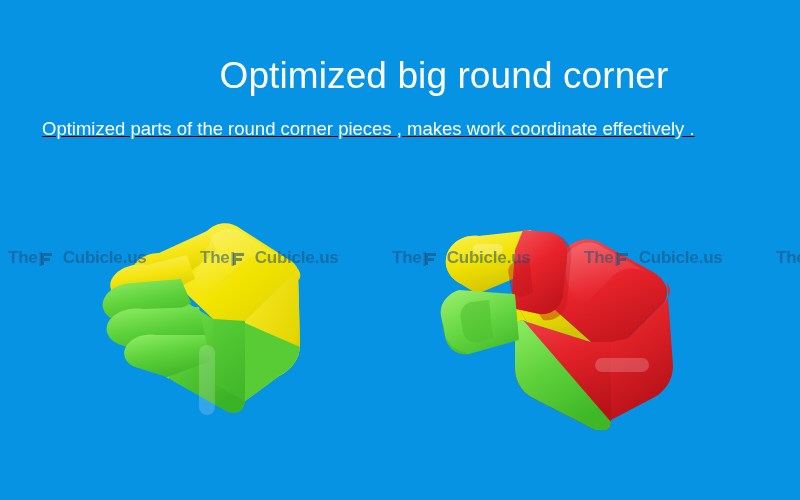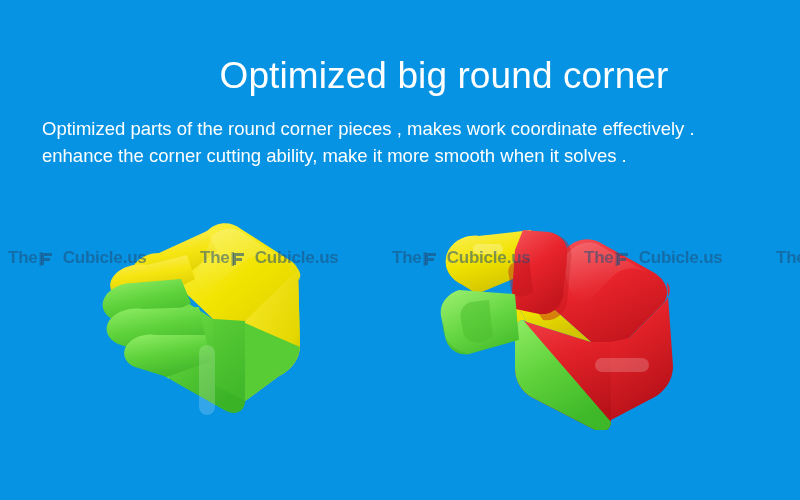--- a/index.html
+++ b/index.html
@@ -32,20 +32,21 @@
     letter-spacing: 0.1px;
     line-height: 44px;
     white-space: nowrap;
     padding-left: 44px;
   }
   .body-lines {
     position: absolute;
     left: 42px;
     top: 115px;
     width: 740px;
+    text-decoration: underline;
   }
   .body-line {
     color: #ffffff;
     font-size: 18.5px;
     font-weight: 400;
     line-height: 27px;
     white-space: nowrap;
   }
 
   
@@ -96,21 +97,20 @@
 </style>
 </head>
 <body>
 
 <div id="stage">
 
   <div class="title">Optimized big round corner</div>
 
   <div class="body-lines">
     <div class="body-line">Optimized parts of the round corner pieces , makes work coordinate effectively .</div>
-    <div class="body-line">enhance the corner cutting ability, make it more smooth when it solves .</div>
   </div>
 
   <div class="photo-area">
 
     <div class="piece" style="left:95px; top:10px;">
       <svg width="240" height="230" viewBox="0 0 240 230" aria-hidden="true">
         <defs>
           <linearGradient id="gTopY" x1="0" y1="0" x2="1" y2="1">
             <stop offset="0%" stop-color="#fdf35a"></stop>
             <stop offset="55%" stop-color="#f2e400"></stop>

